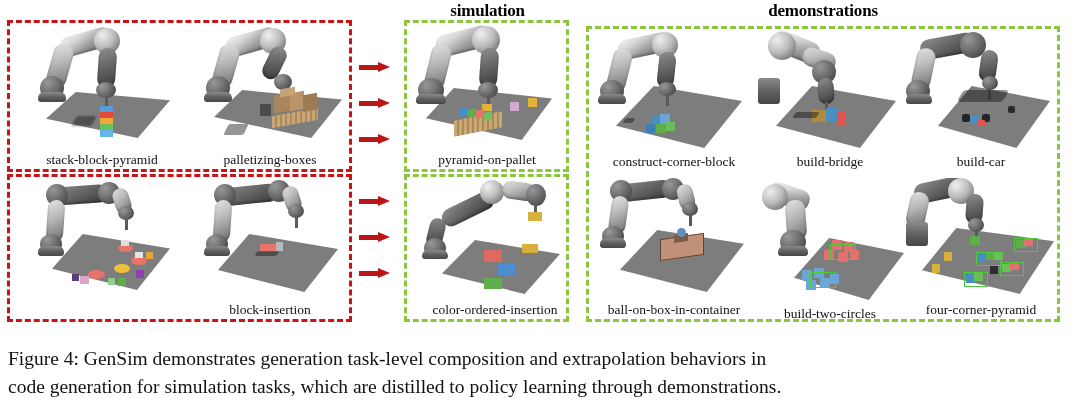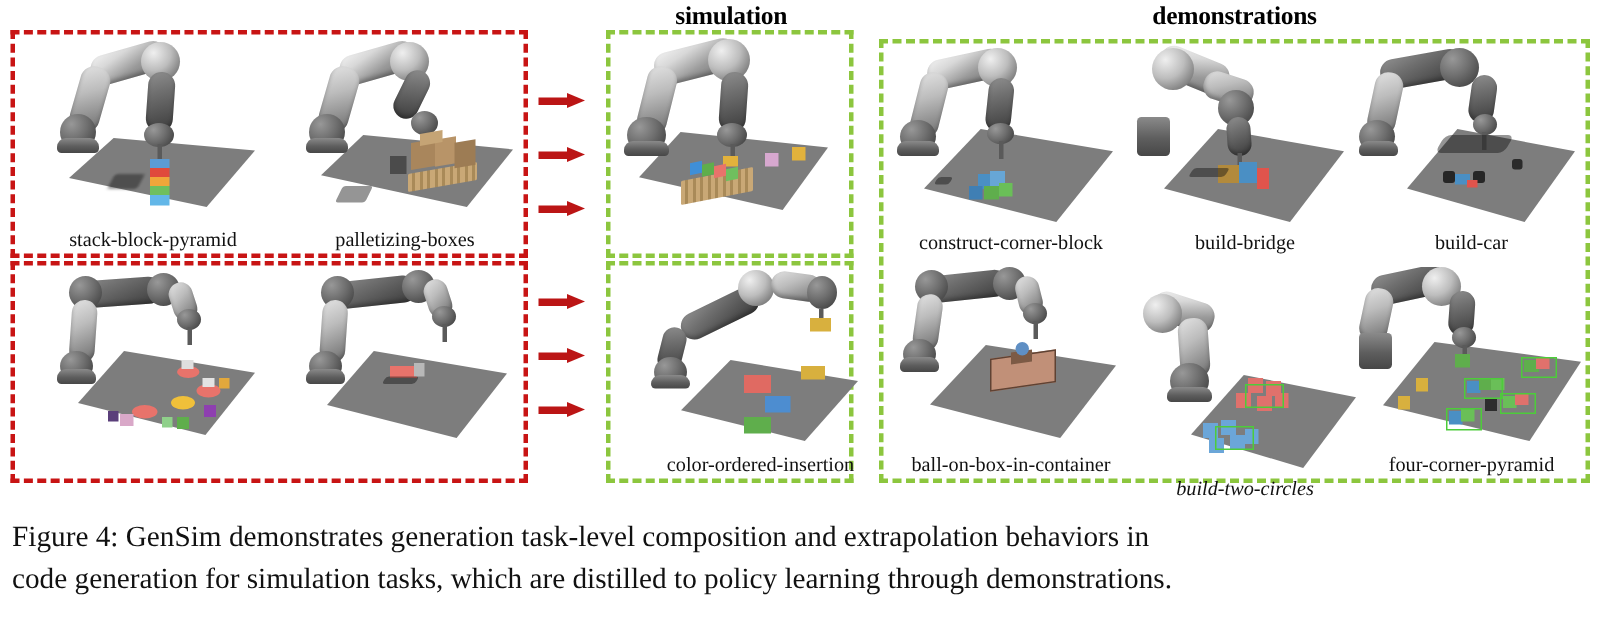--- a/index.html
+++ b/index.html
@@ -301,20 +301,21 @@
         <div class="seg mid" style="left:94px; top:8px;  width:16px; height:26px; transform:rotate(-18deg);"></div>
         <div class="joint dark" style="left:16px; top:56px; width:22px; height:20px;"></div>
         <div class="base" style="left:14px; top:68px; width:26px; height:10px;"></div>
         <div class="joint dark" style="left:98px; top:26px; width:16px; height:14px;"></div>
         <div class="gripper" style="left:105px; top:38px; height:12px;"></div>
       </div>
       <div class="blk" style="left:70px; top:66px; width:18px; height:8px; background:#e8736b;"></div>
       <div class="blk" style="left:86px; top:64px; width:7px;  height:9px; background:#b8b8b8;"></div>
       <div class="shadow" style="left:66px; top:73px; width:22px; height:5px; transform:skewX(-30deg);"></div>
     </div>
+    <div class="task-label">block-insertion</div>
   </div>
 
   <div class="task-cell" style="left:410px; top:24px; width:154px; height:144px;">
     <div class="task-scene">
       <div class="plane" style="left:16px; top:64px; width:126px; height:52px; clip-path:polygon(22% 0%, 100% 20%, 76% 100%, 0% 58%);"></div>
       <div class="robot">
         <div class="seg" style="left:26px; top:6px;  width:56px; height:22px; transform:rotate(-14deg);"></div>
         <div class="joint" style="left:62px; top:2px;  width:28px; height:28px;"></div>
         <div class="seg mid" style="left:18px; top:20px; width:20px; height:46px; transform:rotate(14deg);"></div>
         <div class="seg dark" style="left:70px; top:24px; width:18px; height:40px; transform:rotate(4deg);"></div>
@@ -325,23 +326,24 @@
       </div>
       <div class="blk" style="left:72px; top:80px; width:10px; height:7px; background:#e2b23c;"></div>
       <div class="pallet" style="left:44px; top:92px; width:48px; height:16px; transform:skewY(-11deg);"></div>
       <div class="blk" style="left:50px; top:84px; width:8px; height:8px; background:#3f8fd8; transform:skewY(-11deg);"></div>
       <div class="blk" style="left:58px; top:85px; width:8px; height:8px; background:#5fae4c; transform:skewY(-11deg);"></div>
       <div class="blk" style="left:66px; top:86px; width:8px; height:8px; background:#e8736b; transform:skewY(-11deg);"></div>
       <div class="blk" style="left:74px; top:88px; width:8px; height:8px; background:#6fbf5e; transform:skewY(-11deg);"></div>
       <div class="blk" style="left:100px; top:78px; width:9px; height:9px; background:#d7a8cf;"></div>
       <div class="blk" style="left:118px; top:74px; width:9px; height:9px; background:#e2b23c;"></div>
     </div>
-  </div>
-
-  <div class="task-cell" style="left:430px; top:178px; width:154px; height:140px;text-decoration:underline;">
+    <div class="task-label">pyramid-on-pallet</div>
+  </div>
+
+  <div class="task-cell" style="left:418px; top:178px; width:154px; height:140px;text-decoration:underline;">
     <div class="task-scene">
       <div class="plane" style="left:24px; top:62px; width:118px; height:54px; clip-path:polygon(28% 0%, 100% 26%, 70% 100%, 0% 62%);"></div>
       <div class="robot">
         <div class="seg dark" style="left:22px; top:22px; width:56px; height:18px; transform:rotate(-26deg);"></div>
         <div class="joint" style="left:62px; top:2px;  width:24px; height:24px;"></div>
         <div class="seg mid" style="left:84px; top:4px;  width:34px; height:18px; transform:rotate(8deg);"></div>
         <div class="joint dark" style="left:108px; top:6px; width:20px; height:22px;"></div>
         <div class="seg dark" style="left:10px; top:40px; width:16px; height:30px; transform:rotate(14deg);"></div>
         <div class="joint dark" style="left:6px; top:60px; width:22px; height:20px;"></div>
         <div class="base" style="left:4px; top:72px;  width:26px; height:9px;"></div>
@@ -436,21 +438,21 @@
         <div class="joint dark" style="left:86px; top:24px; width:16px; height:14px;"></div>
         <div class="gripper" style="left:93px; top:36px; height:12px;"></div>
       </div>
       <div class="blk" style="left:64px; top:58px; width:42px; height:20px; background:#c19078; transform:skewY(-8deg); border:1.5px solid #5f4233;"></div>
       <div class="blk" style="left:78px; top:56px; width:14px; height:8px; background:#7c5a45; transform:skewY(-8deg);"></div>
       <div class="ball" style="left:81px; top:50px; width:9px; height:9px; background:#5f8fc4;"></div>
     </div>
     <div class="task-label">ball-on-box-in-container</div>
   </div>
 
-  <div class="task-cell" style="left:756px; top:194px; width:148px; height:140px;font-style:italic;">
+  <div class="task-cell" style="left:756px; top:182px; width:148px; height:140px;">
     <div class="task-scene">
       <div class="plane" style="left:38px; top:56px; width:110px; height:62px; clip-path:polygon(32% 0%, 100% 24%, 68% 100%, 0% 64%);"></div>
       <div class="robot">
         <div class="seg" style="left:12px; top:4px;  width:42px; height:20px; transform:rotate(18deg);"></div>
         <div class="joint" style="left:6px; top:2px;   width:26px; height:26px;"></div>
         <div class="seg mid" style="left:30px; top:18px; width:20px; height:40px; transform:rotate(-4deg);"></div>
         <div class="joint dark" style="left:24px; top:48px; width:26px; height:24px;"></div>
         <div class="base" style="left:22px; top:64px; width:30px; height:10px;"></div>
       </div>
       <div class="blk" style="left:76px; top:58px; width:10px; height:10px; background:#e0716c;"></div>

